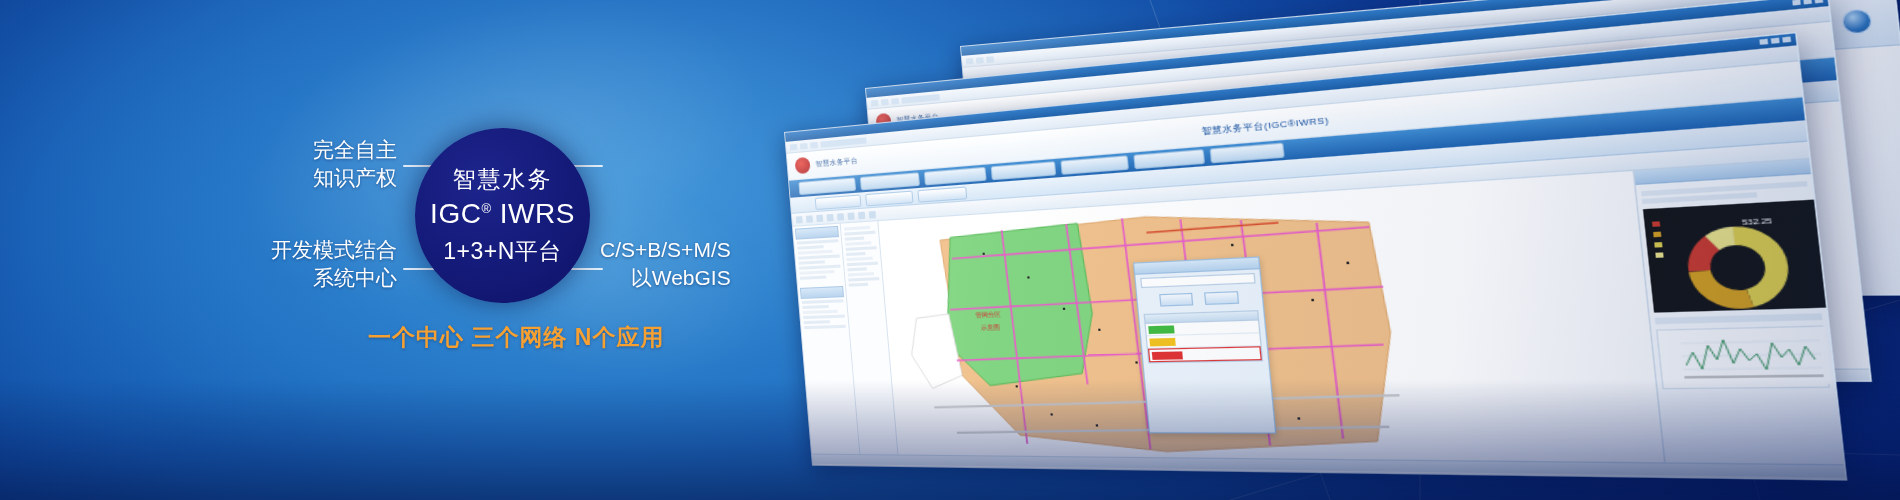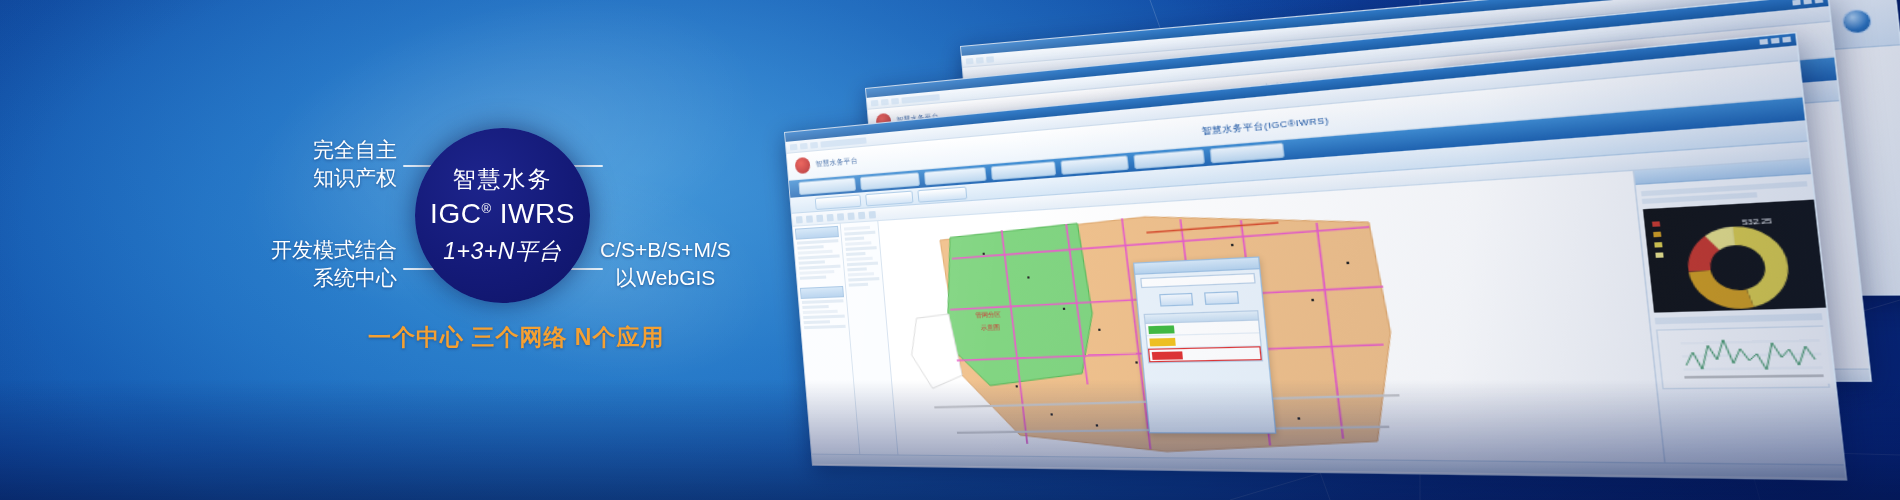--- a/index.html
+++ b/index.html
@@ -34,30 +34,30 @@
   .circle{
     position:absolute;left:415px;top:128px;width:175px;height:175px;border-radius:50%;
     background:radial-gradient(circle at 38% 30%, #1d248c 0%, #141a78 55%, #0e1467 100%);
     box-shadow:0 0 26px rgba(6,16,70,0.55);
     display:flex;flex-direction:column;align-items:center;justify-content:center;
     color:#fff;text-align:center;line-height:1.18;
   }
   .circle .c1{font-size:23px;letter-spacing:2px;font-weight:400;margin-bottom:4px;}
   .circle .c2{font-size:28px;letter-spacing:0.5px;font-weight:400;white-space:nowrap;}
   .circle .c2 sup{font-size:13px;vertical-align:super;}
-  .circle .c3{font-size:23px;letter-spacing:0.5px;margin-top:8px;font-style:italic;}
+  .circle .c3{font-size:23px;letter-spacing:0.5px;margin-top:8px;}
 
   .lbl{position:absolute;color:#ffffff;font-size:21px;line-height:1.35;white-space:nowrap;
        text-shadow:0 1px 3px rgba(0,20,70,0.45);}
   .lbl .l2{display:block;}
 
   .lbl-tl{left:180px;top:136px;width:217px;text-align:right;}
   .lbl-bl{left:180px;top:236px;width:217px;text-align:right;}
   .lbl-tr{left:600px;top:122px;text-align:left;}
-  .lbl-br{left:600px;top:236px;text-align:center;}
+  .lbl-br{left:600px;top:236px;text-align:right;}
 
   .conn{position:absolute;height:2px;background:rgba(255,255,255,0.85);border-radius:1px;}
   .conn-tl{left:403px;top:165px;width:52px;}
   .conn-bl{left:403px;top:268px;width:52px;}
   .conn-tr{left:553px;top:165px;width:50px;}
   .conn-br{left:553px;top:268px;width:50px;}
 
   .tagline{position:absolute;left:368px;top:322px;color:#f5a031;font-size:23px;font-weight:700;
            letter-spacing:1px;white-space:nowrap;text-shadow:0 1px 3px rgba(0,20,70,0.35);}
 

